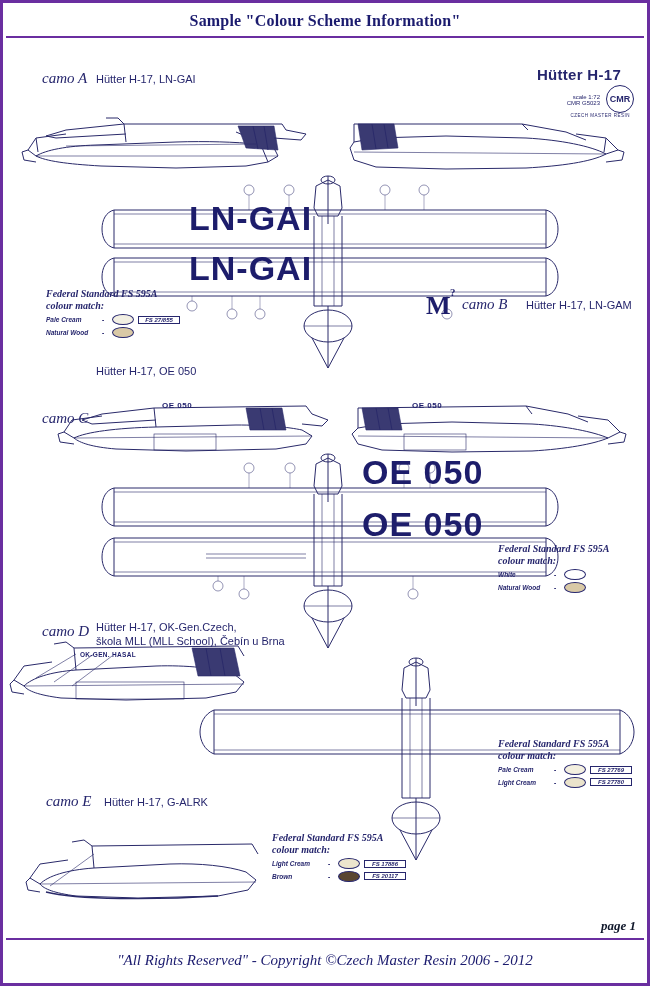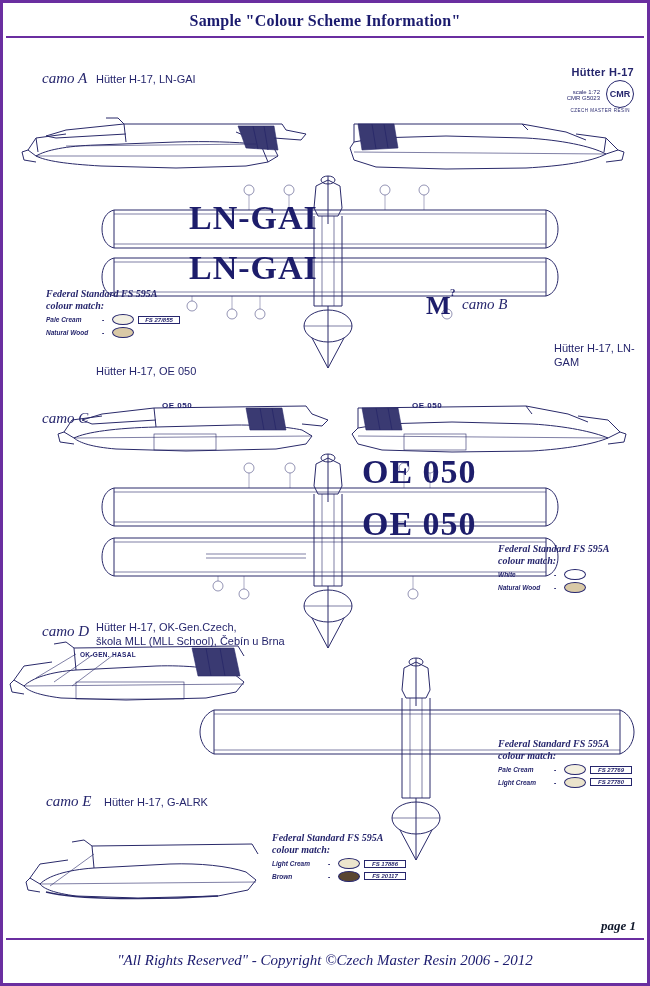--- a/index.html
+++ b/index.html
@@ -74,38 +74,38 @@
     display:inline-block;
   }
   .fs-code{
     border:1px solid #26266d;padding:0px 3px;font-size:6px;
     min-width:34px;text-align:center;background:#fff;
   }
   .logo-block{
     position:absolute;text-align:center;
     font-family:"Liberation Sans", sans-serif;color:#26266d;
   }
-  .logo-title{font-weight:bold;font-size:11px;letter-spacing:.3px;text-align:right;}
+  .logo-title{font-weight:bold;font-size:15px;letter-spacing:.3px;}
   .logo-scale{font-size:6px;margin-top:1px;}
   .logo-code{font-size:6px;}
   .cmr-circle{
     width:26px;height:26px;border-radius:50%;
     border:1.5px solid #26266d;display:inline-flex;
     align-items:center;justify-content:center;
     font-weight:bold;font-size:9px;color:#26266d;
     vertical-align:middle;
   }
   .page-num{
     position:absolute;right:8px;bottom:4px;
     font-family:"Liberation Serif", serif;
     font-weight:bold;font-style:italic;font-size:13px;color:#0f172a;
   }
   .reg-big{
     position:absolute;
-    font-family:Liberation Serif, serif;
+    font-family:Liberation Sans, sans-serif;
     font-weight:bold;font-size:34px;color:#1d1d6b;letter-spacing:1px;
   }
   .reg-small{
     position:absolute;
     font-family:"Liberation Sans", sans-serif;
     font-weight:bold;font-size:8px;color:#1d1d6b;letter-spacing:.5px;
   }
   .reg-tiny{
     position:absolute;
     font-family:"Liberation Sans", sans-serif;
@@ -369,21 +369,21 @@
       <div class="fs-row">
         <span class="fs-name">Natural Wood</span>
         <span class="fs-dash">-</span>
         <span class="swatch" style="background:#d9c9a6;"></span>
       </div>
     </div>
 
     <div class="m-mark" style="left:420px;top:253px;">M</div>
     <div class="q-mark" style="left:444px;top:248px;">?</div>
     <div class="camo-label" style="left:456px;top:258px;text-align:center;">camo B</div>
-    <div class="small-caption" style="left:548px;top:261px;margin-top:43px;">Hütter H-17, LN-GAM</div>
+    <div class="small-caption" style="left:520px;top:261px;">Hütter H-17, LN-GAM</div>
 
     <div class="camo-label" style="left:36px;top:324px;margin-top:48px;">camo C</div>
     <div class="small-caption" style="left:90px;top:327px;">Hütter H-17, OE 050</div>
 
     <div class="reg-small" style="left:156px;top:363px;">OE  050</div>
     <div class="reg-small" style="left:406px;top:363px;">OE  050</div>
 
     <div class="reg-big" style="left:356px;top:415px;">OE 050</div>
     <div class="reg-big" style="left:356px;top:467px;">OE 050</div>
 

